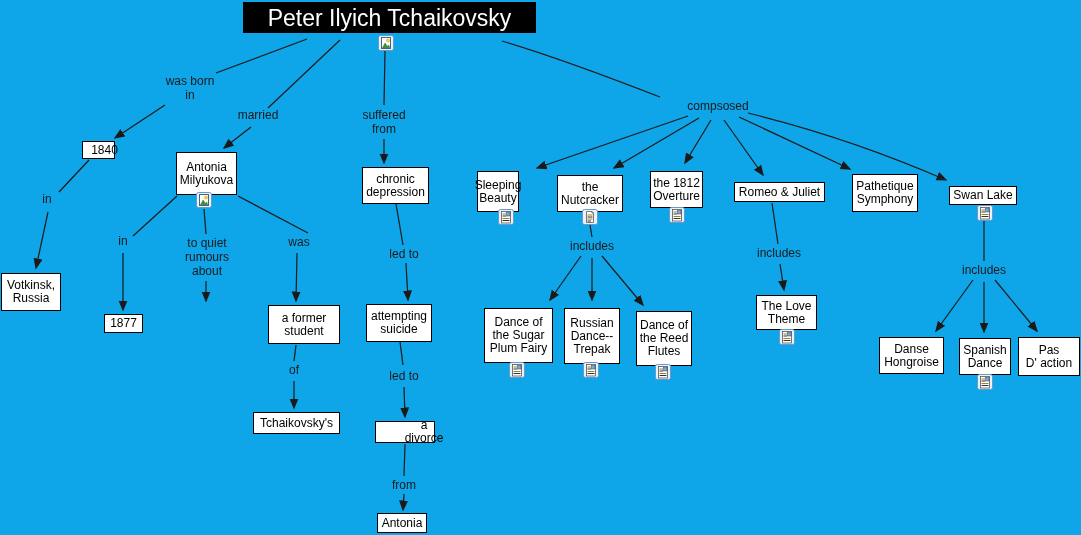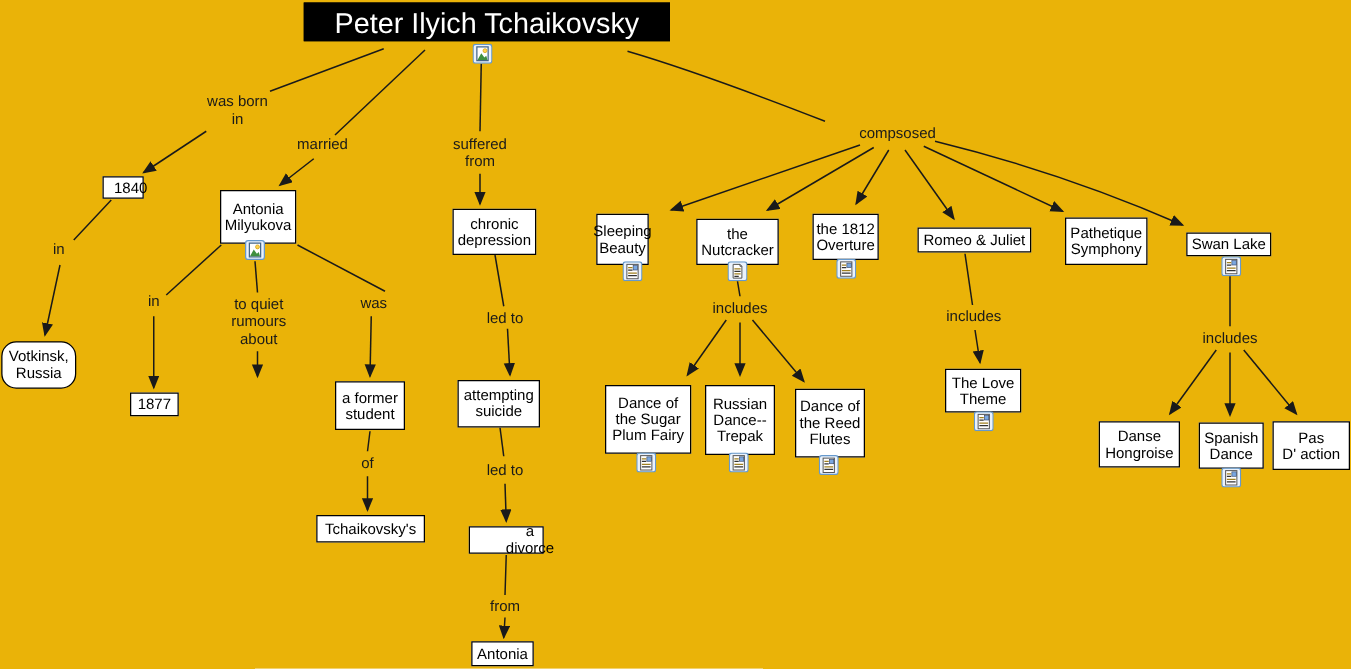--- a/index.html
+++ b/index.html
@@ -1,17 +1,17 @@
 <!DOCTYPE html>
 <html><head>
 <meta charset="utf-8">
 <style>
   html,body{margin:0;padding:0;background:#fff;}
   #canvas{
-    position:relative;width:1081px;height:535px;background:#eab308;overflow:hidden;
+    position:relative;width:1081px;height:535px;background:#0ea5e9;overflow:hidden;
     font-family:"Liberation Sans","DejaVu Sans",sans-serif;
   }
   #edges{position:absolute;left:0;top:0;width:1081px;height:535px;}
   .edge{stroke:#1a1a1a;stroke-width:1.2;fill:none;}
   .node{
     position:absolute;box-sizing:border-box;border:1px solid #000;background:#fff;
     display:flex;align-items:center;justify-content:center;text-align:center;
     font-size:12px;line-height:13px;color:#000;white-space:pre-line;z-index:3;
   }
   .node.title{
@@ -82,30 +82,30 @@
     <path class="edge" d="M984,221 L984,261"></path>
     <path class="edge" d="M973,280 L936,331" marker-end="url(#arr)"></path>
     <path class="edge" d="M984,282 L984,332" marker-end="url(#arr)"></path>
     <path class="edge" d="M995,280 L1037,331" marker-end="url(#arr)"></path>
   </svg>
 
   <div class="node title" style="left:243px;top:2px;width:293px;height:31px;">Peter Ilyich Tchaikovsky</div>
 
   <div class="node" style="left:82px;top:141px;width:33px;height:18px;padding-left:12px;">1840</div>
 
-  <div class="node" style="left:1px;top:273px;width:60px;height:38px;border-radius:12px;">Votkinsk,
+  <div class="node" style="left:1px;top:273px;width:60px;height:38px;">Votkinsk,
 Russia</div>
 
   <div class="node" style="left:176px;top:152px;width:61px;height:43px;">Antonia
 Milyukova</div>
 
   <div class="node" style="left:104px;top:314px;width:39px;height:19px;">1877</div>
 
 
-  <div class="node" style="left:268px;top:305px;width:56px;height:39px;">a former
+  <div class="node" style="left:268px;top:305px;width:72px;height:39px;">a former
 student</div>
 
   <div class="node" style="left:253px;top:412px;width:87px;height:22px;">Tchaikovsky's</div>
 
   <div class="node" style="left:366px;top:304px;width:66px;height:38px;">attempting
 suicide</div>
 
   <div class="node" style="left:362px;top:167px;width:67px;height:37px;">chronic
 depression</div>
 

